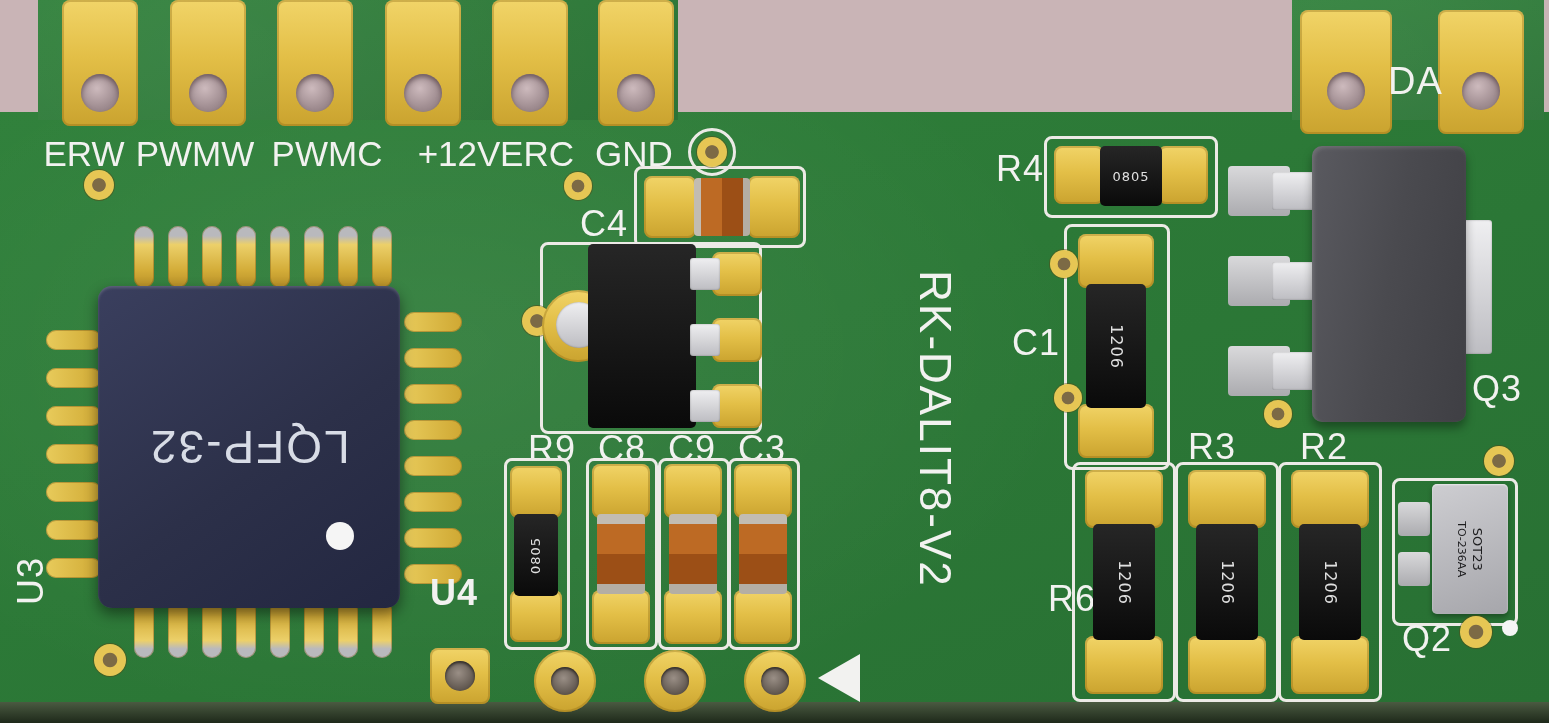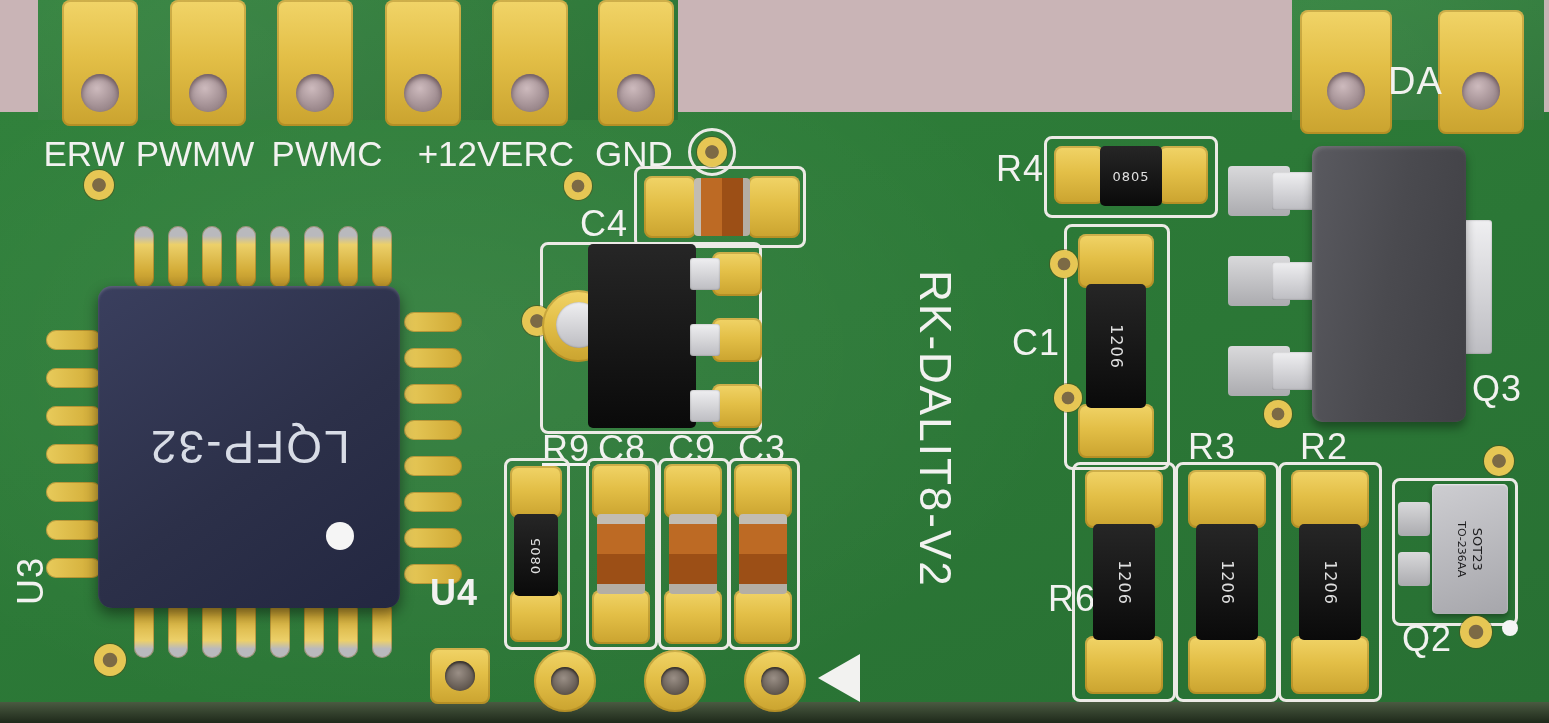--- a/index.html
+++ b/index.html
@@ -146,21 +146,21 @@
   <div class="abs silver" style="left:556px;top:302px;width:46px;height:46px;border-radius:50%;"></div>
   <div class="abs smd-black" style="left:588px;top:244px;width:108px;height:184px;"></div>
   <div class="abs pad" style="left:712px;top:252px;width:50px;height:44px;"></div>
   <div class="abs pad" style="left:712px;top:318px;width:50px;height:44px;"></div>
   <div class="abs pad" style="left:712px;top:384px;width:50px;height:44px;"></div>
   <div class="abs silver" style="left:690px;top:258px;width:30px;height:32px;"></div>
   <div class="abs silver" style="left:690px;top:324px;width:30px;height:32px;"></div>
   <div class="abs silver" style="left:690px;top:390px;width:30px;height:32px;"></div>
   <div class="abs label" style="left:430px;top:572px;font-weight:bold;">U4</div>
 
-  <div class="abs label" style="left:542px;top:428px;text-decoration:underline;">R9</div>
+  <div class="abs label" style="left:528px;top:428px;">R9</div>
   <div class="abs label" style="left:598px;top:428px;">C8</div>
   <div class="abs label" style="left:668px;top:428px;">C9</div>
   <div class="abs label" style="left:738px;top:428px;">C3</div>
 
   <div class="abs silk" style="left:504px;top:458px;width:66px;height:192px;"></div>
   <div class="abs pad" style="left:510px;top:466px;width:52px;height:52px;"></div>
   <div class="abs pad" style="left:510px;top:590px;width:52px;height:52px;"></div>
   <div class="abs smd-black" style="left:514px;top:514px;width:44px;height:82px;">
     <span class="mark rot-90">0805</span>
   </div>

